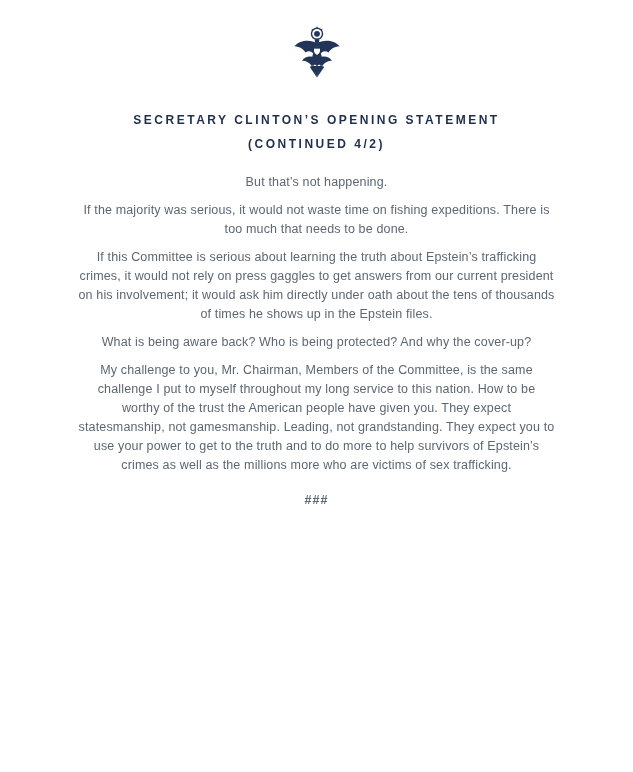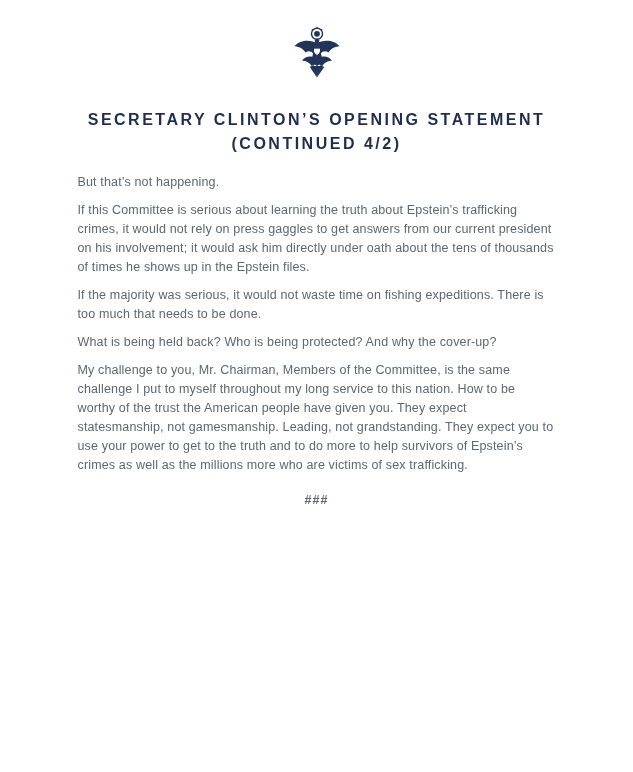--- a/index.html
+++ b/index.html
@@ -22,34 +22,35 @@
   .seal-wrap {
     padding-top: 26px;
     display: flex;
     justify-content: center;
   }
   .doc-title {
     margin-top: 24px;
     text-align: center;
     color: #1f2e4d;
     font-weight: bold;
-    font-size: 16px;
+    font-size: 12px;
     letter-spacing: 2.5px;
     line-height: 24px;
   }
   .doc-body {
     width: 478px;
     margin: 17px auto 0 auto;
     color: #5d6771;
     font-size: 12.5px;
     line-height: 19px;
     letter-spacing: 0.15px;
   }
   .doc-body p {
     margin: 0 0 9px 0;
+    text-align: center;
   }
   .end-marker {
     text-align: center;
     color: #5d6771;
     font-weight: 600;
     font-size: 12.5px;
     margin-top: 16px;
     letter-spacing: 1px;
   }
 </style>
@@ -86,20 +87,20 @@
     </span>
   </div>
 
   <div class="doc-title">
     <div>SECRETARY CLINTON’S OPENING STATEMENT</div>
     <div>(CONTINUED 4/2)</div>
   </div>
 
   <div class="doc-body">
     <p>But that’s not happening.</p>
+    <p>If the majority was serious, it would not waste time on fishing expeditions. There is too much that needs to be done.</p>
     <p>If this Committee is serious about learning the truth about Epstein’s trafficking crimes, it would not rely on press gaggles to get answers from our current president on his involvement; it would ask him directly under oath about the tens of thousands of times he shows up in the Epstein files.</p>
-    <p>If the majority was serious, it would not waste time on fishing expeditions. There is too much that needs to be done.</p>
-    <p>What is being held back? Who is being protected? And why the cover-up?</p>
+    <p>What is being aware back? Who is being protected? And why the cover-up?</p>
     <p>My challenge to you, Mr. Chairman, Members of the Committee, is the same challenge I put to myself throughout my long service to this nation. How to be worthy of the trust the American people have given you. They expect statesmanship, not gamesmanship. Leading, not grandstanding. They expect you to use your power to get to the truth and to do more to help survivors of Epstein’s crimes as well as the millions more who are victims of sex trafficking.</p>
     <div class="end-marker">###</div>
   </div>
 
 </div>
 
 </body></html>

